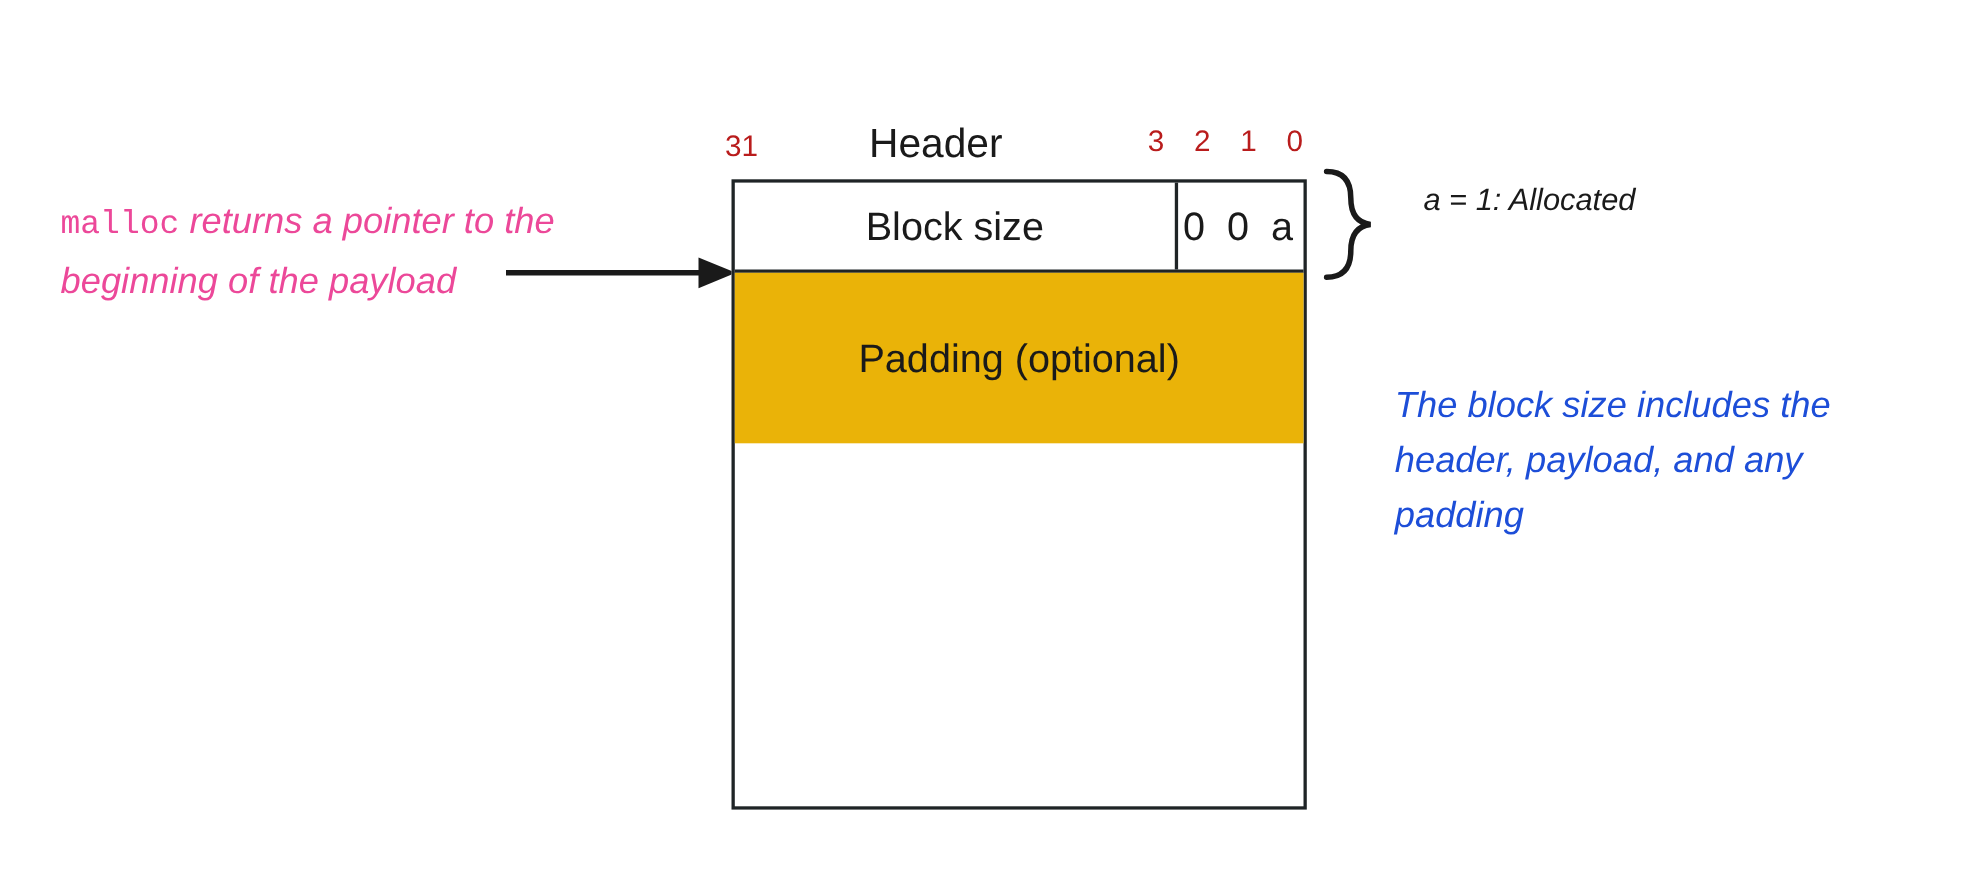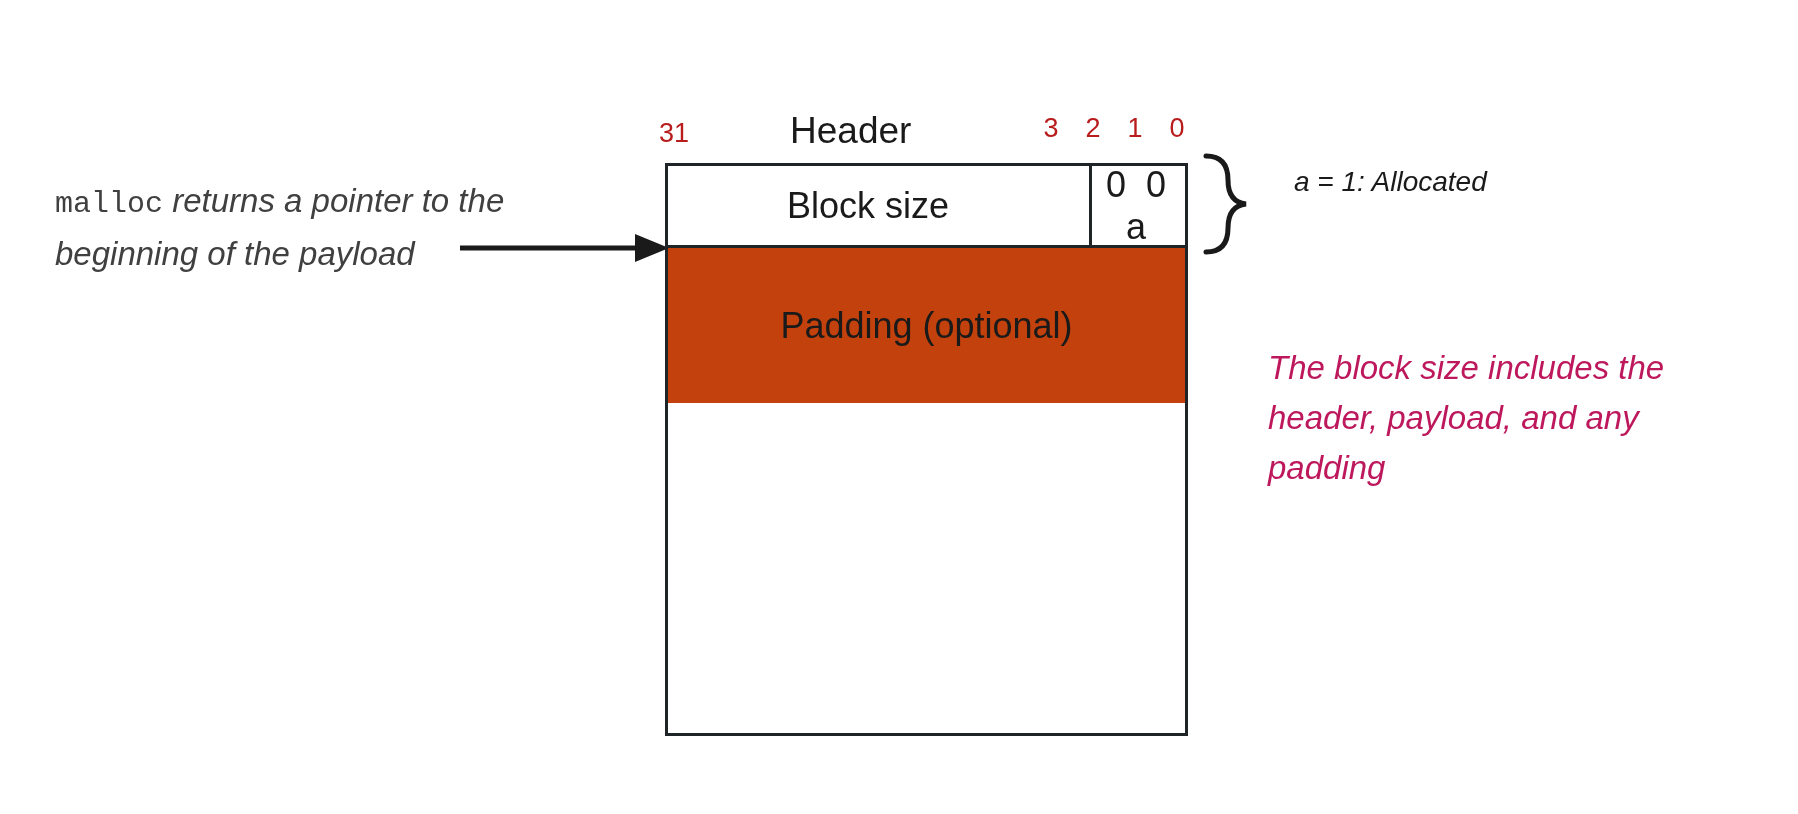--- a/index.html
+++ b/index.html
@@ -22,21 +22,21 @@
 
   
   #left-annotation {
     position: absolute;
     left: 55px;
     top: 176px;
     width: 490px;
     font-size: 33px;
     font-style: italic;
     line-height: 50px;
-    color: #404040;
+    color: #ec4899;
   }
   #left-annotation .mono {
     font-family: "Liberation Mono", "DejaVu Sans Mono", monospace;
     font-style: normal;
     font-size: 30px;
   }
 
   
   #pointer-arrow {
     position: absolute;
@@ -80,38 +80,38 @@
     right: 117px;
     bottom: 0;
     display: flex;
     align-items: center;
     justify-content: center;
   }
   #flag-bits-cell {
     position: absolute;
     right: 0;
     top: 0;
-    width: 96px;
+    width: 117px;
     bottom: 0;
     box-sizing: border-box;
     border-left: 3px solid #1f2426;
     display: flex;
     align-items: center;
     justify-content: center;
     letter-spacing: 5px;
   }
   #payload-row {
     height: 327px;
     flex-direction: column;
     line-height: 48px;
     border-bottom: 3px solid #1f2426;
   }
   #padding-row {
     height: 155px;
-    background: #c2410c;
+    background: #eab308;
   }
 
   
   .bit-label {
     position: absolute;
     font-size: 27px;
     color: #b91c1c;
     text-align: center;
   }
   #bit-label-31 { left: 659px; top: 118px; width: 46px; text-align: left; }
@@ -150,21 +150,21 @@
     margin-left: 24px;
   }
   #block-size-note {
     position: absolute;
     left: 1268px;
     top: 343px;
     width: 470px;
     font-size: 33px;
     font-style: italic;
     line-height: 50px;
-    color: #be185d;
+    color: #1d4ed8;
   }
 </style>
 </head>
 <body>
 
 <div class="stage">
 
   <div id="left-annotation">
     <span class="mono">malloc</span><span> returns a pointer to the beginning of the payload</span>
   </div>

